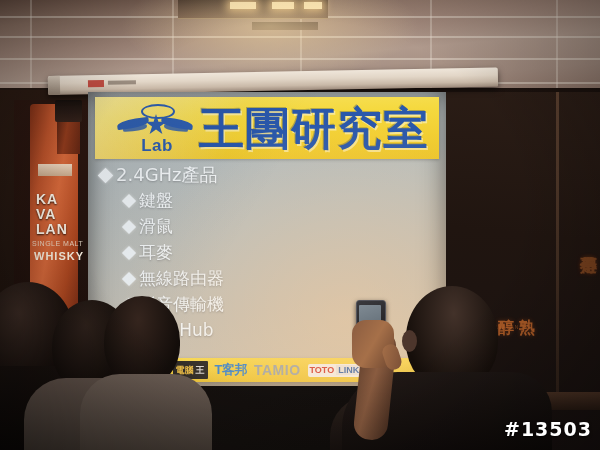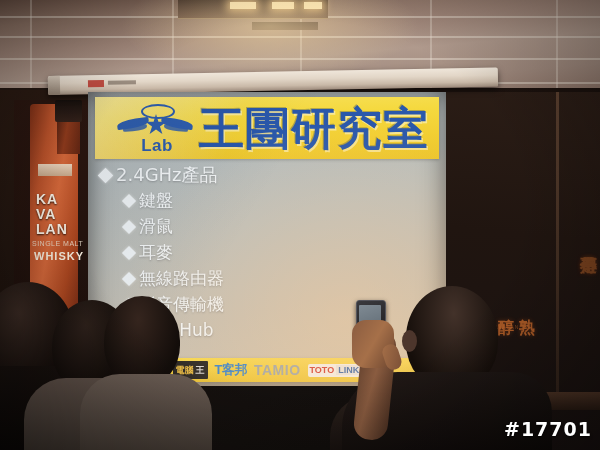--- a/index.html
+++ b/index.html
@@ -332,14 +332,14 @@
 
   <div class="arm"></div>
   <div class="phone">
     <div class="phone-screen"></div>
   </div>
   <div class="hand"></div>
   <div class="thumb"></div>
 
   <div class="vig"></div>
 
-  <div class="watermark">#17701</div>
+  <div class="watermark">#13503</div>
 </div>
 
 </body></html>

